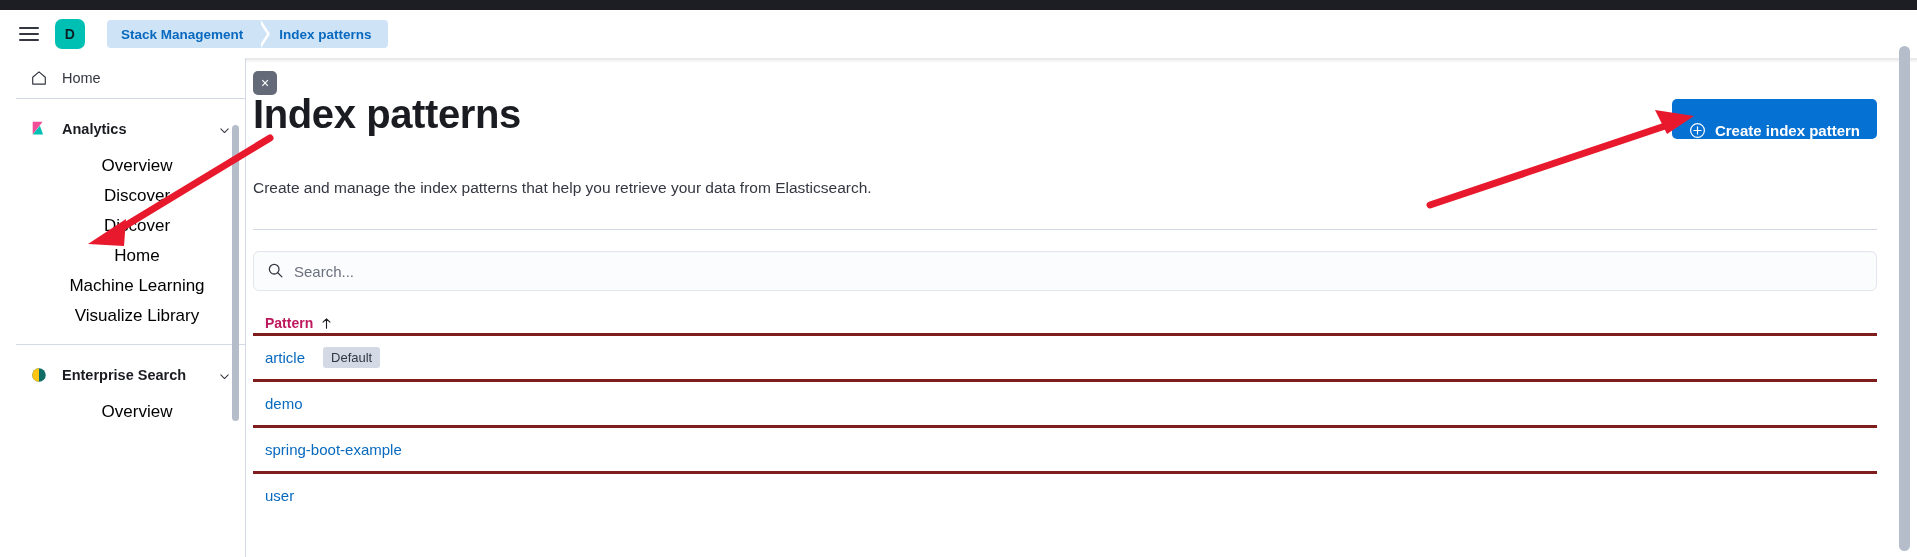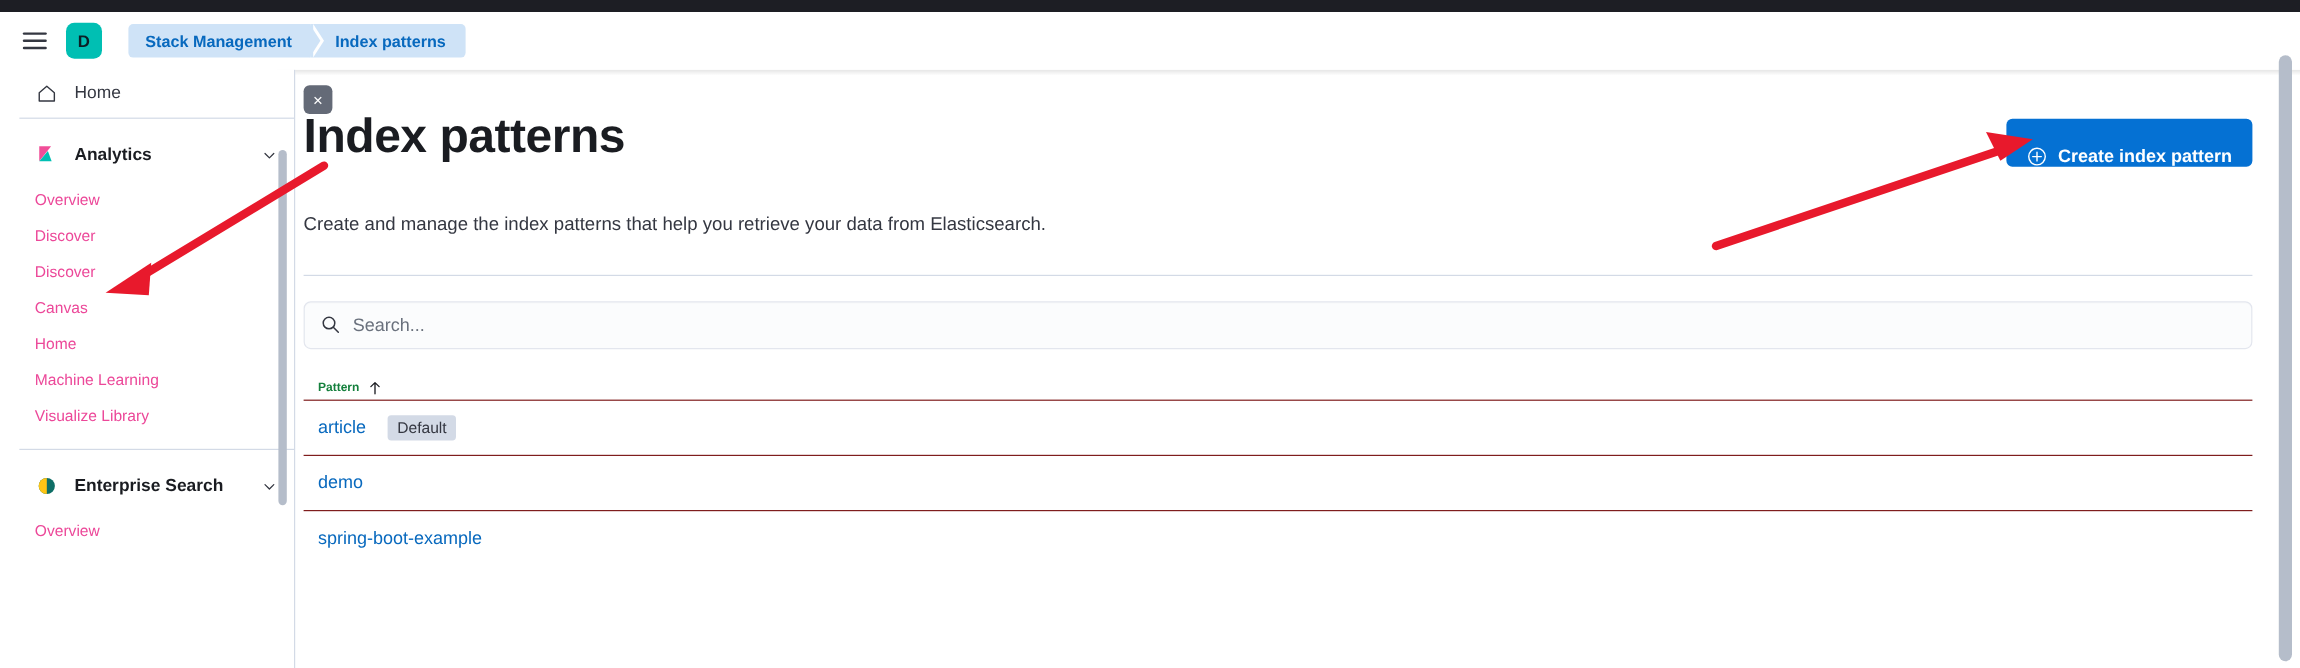--- a/index.html
+++ b/index.html
@@ -83,21 +83,21 @@
   .nav-group-head {
     display: flex; align-items: center; height: 44px; padding: 0 14px;
     margin-top: 8px; cursor: pointer;
   }
   .group-icon { width: 18px; height: 18px; margin-right: 14px; flex: 0 0 auto; }
   .group-title { font-size: 14.5px; font-weight: 700; color: #1a1c21; flex: 1; }
   .chev { width: 13px; height: 13px; color: #343741; }
 
   .nav-item {
     display: flex; align-items: center; height: 30px; padding-left: 13px;
-    font-size: 13px; color: #ec4899; cursor: pointer;
+    font-size: 17px; color: #000000; cursor: pointer; justify-content: center;
   }
   .nav-divider { height: 1px; background: #d3dae6; margin: 13px 0 0 0; }
 
   .sb-scroll {
     position: absolute; right: 6px; top: 67px; width: 7px; height: 296px;
     background: #b5bdca; border-radius: 4px; cursor: pointer;
   }
 
   
   .main {
@@ -150,26 +150,26 @@
   .search-box::placeholder { color: #6a717d; }
   .search-icon {
     position: absolute; left: 14px; top: 11px;
     width: 17px; height: 17px; color: #343741; pointer-events: none;
   }
 
   .table { margin-top: 22px; width: 100%; }
   .th-row { display: flex; align-items: center; height: 20px; padding-left: 12px; }
   .th {
     display: flex; align-items: center; gap: 7px;
-    font-size: 10px; font-weight: 700; color: #15803d; cursor: pointer; text-align: center;
+    font-size: 14px; font-weight: 700; color: #be185d; cursor: pointer; text-align: center;
   }
   .sort-arrow { width: 13px; height: 13px; }
   .tr {
     display: flex; align-items: center; height: 46px;
-    border-top: 1px solid #7f1d1d; padding-left: 12px;
+    border-top: 3px solid #7f1d1d; padding-left: 12px;
   }
   .tr:first-of-type { margin-top: 9px; }
   .cell-link {
     font-size: 15px; color: #0869be; cursor: pointer;
   }
   .badge {
     display: inline-flex; align-items: center; justify-content: center;
     height: 21px; padding: 0 8px; margin-left: 18px;
     background: #d3dae6; color: #343741;
     font-size: 13px; border-radius: 3px;
@@ -235,23 +235,20 @@
       </span>
     </div>
     <div class="nav-item">
       <span>Overview</span>
     </div>
     <div class="nav-item">
       <span>Discover</span>
     </div>
     <div class="nav-item">
       <span>Discover</span>
-    </div>
-    <div class="nav-item">
-      <span>Canvas</span>
     </div>
     <div class="nav-item">
       <span>Home</span>
     </div>
     <div class="nav-item">
       <span>Machine Learning</span>
     </div>
     <div class="nav-item">
       <span>Visualize Library</span>
     </div>
@@ -326,20 +323,23 @@
         <div class="tr">
           <span class="cell-link">article</span>
           <span class="badge">Default</span>
         </div>
         <div class="tr">
           <span class="cell-link">demo</span>
         </div>
         <div class="tr">
           <span class="cell-link">spring-boot-example</span>
         </div>
+        <div class="tr">
+          <span class="cell-link">user</span>
+        </div>
       </div>
 
     </div>
   </div>
 
   <div class="page-scroll"></div>
 
   <svg class="annot" viewBox="0 0 1917 557">
     <g fill="#e8192c">
       <path d="M270 138 L110 235" stroke="#e8192c" stroke-width="7" fill="none" stroke-linecap="round"></path>

